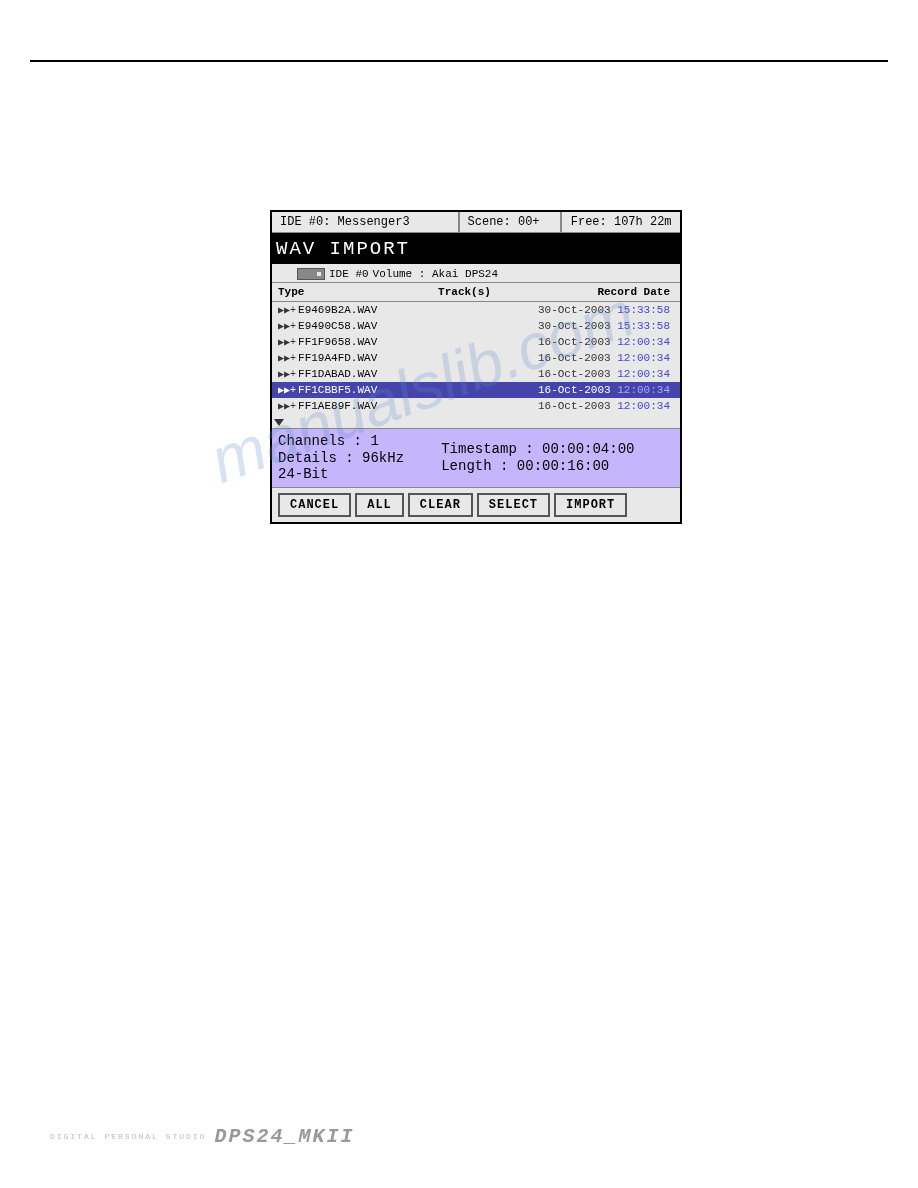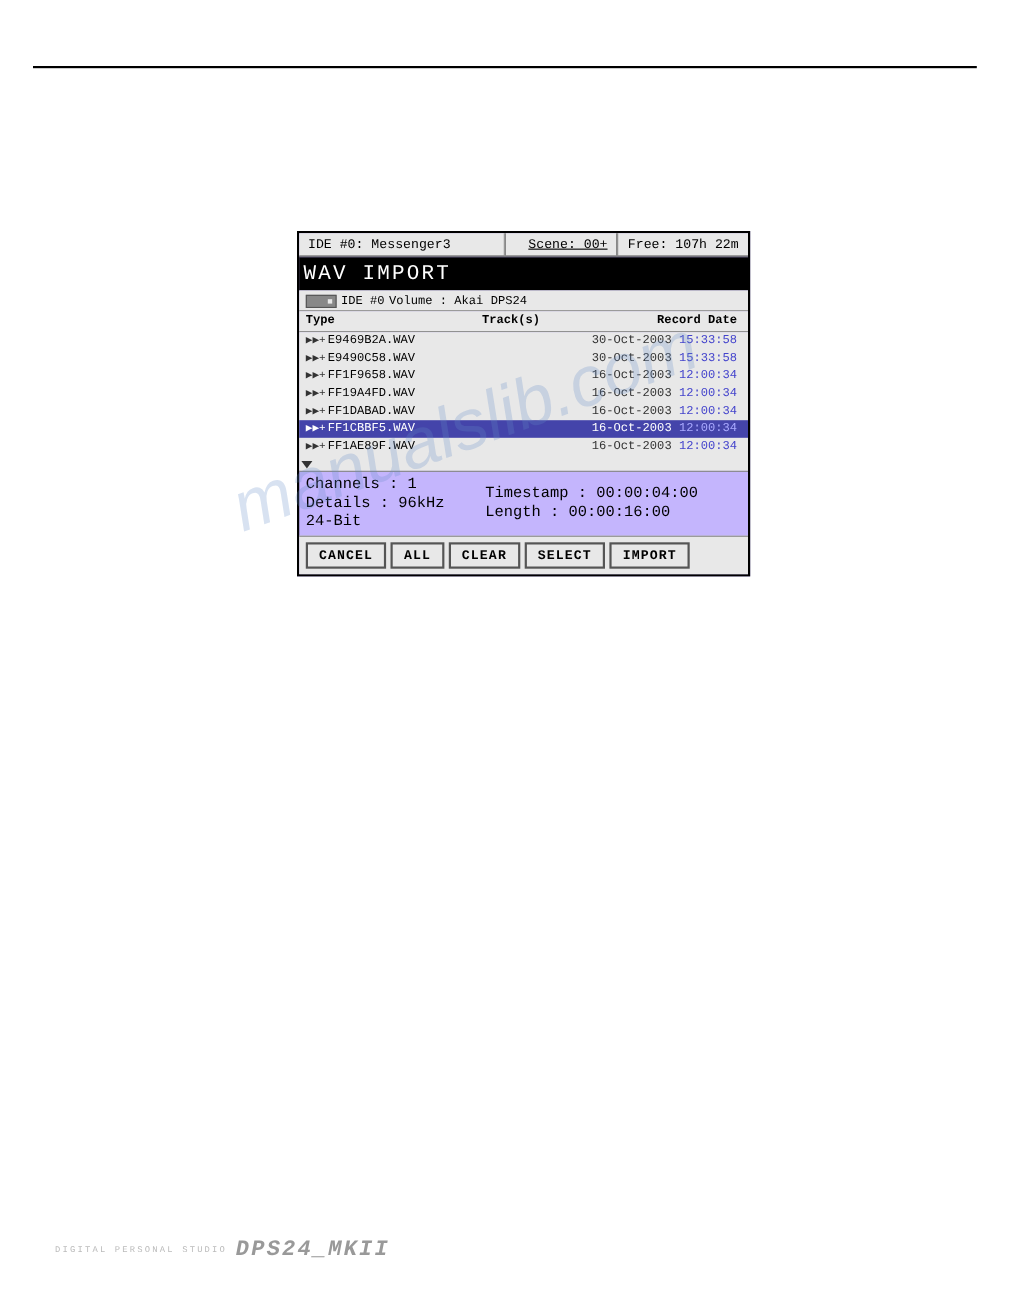--- a/index.html
+++ b/index.html
@@ -86,22 +86,21 @@
       font-size: 12px;
     }
     .header-ide {
       flex: 2;
       border-left: none;
       border-top: none;
     }
     .header-scene {
       flex: 1;
       border-top: none;
-      text-align: right;
-      text-decoration: underline;
+      text-align: left;
     }
     .header-free {
       flex: 1.2;
       border-top: none;
       border-right: none;
       text-align: center;
     }
 
     
     .title-bar {
@@ -121,20 +120,21 @@
       font-size: 11px;
       border-bottom: 1px solid #888;
     }
     .drive-line1 {
       margin-bottom: 2px;
     }
     .drive-line2 {
       display: flex;
       align-items: center;
       gap: 4px;
+      margin-left: 19px;
     }
     .drive-icon {
       width: 28px;
       height: 12px;
       background: #888;
       display: inline-block;
       border: 1px solid #555;
       position: relative;
     }
     .drive-icon::after {

